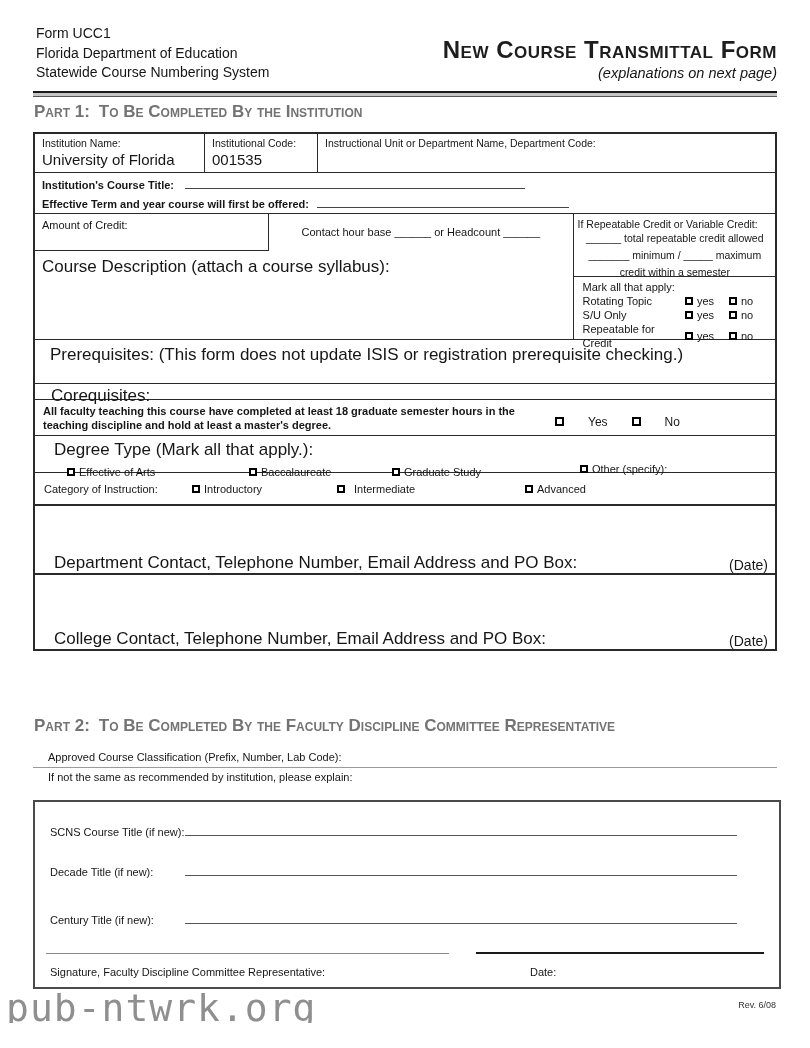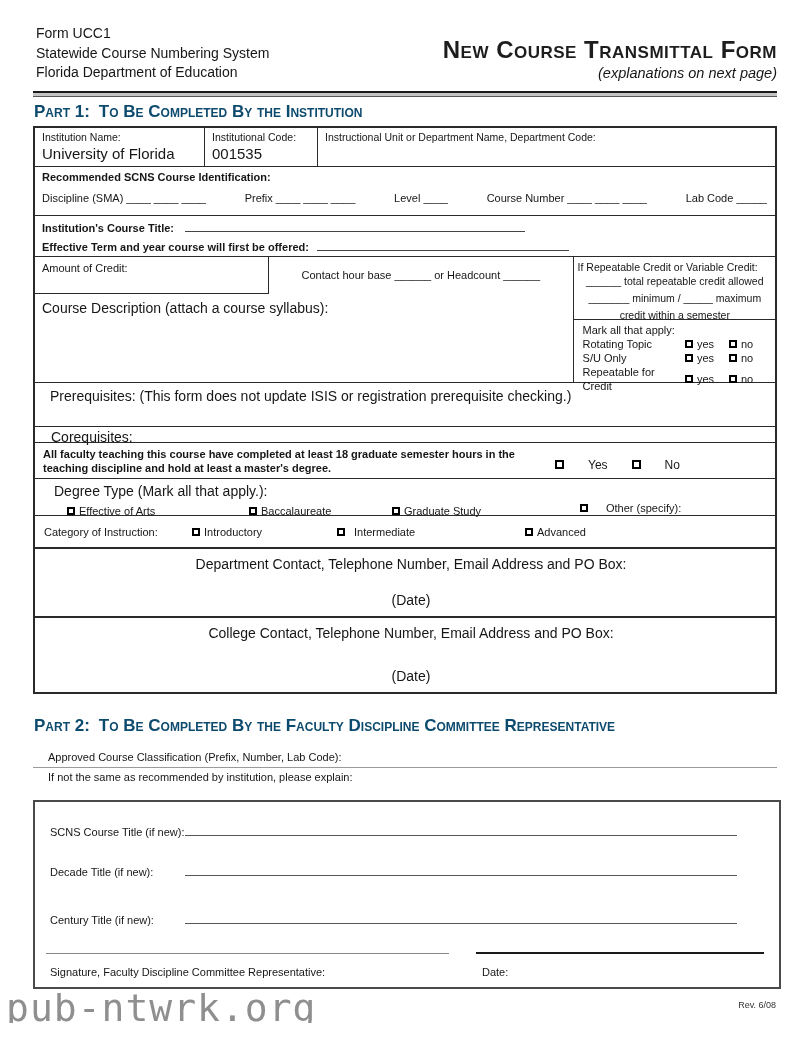--- a/index.html
+++ b/index.html
@@ -4,29 +4,29 @@
 <style>
   html,body{margin:0;padding:0;background:#fff;}
   .page{position:relative;width:810px;height:1023px;background:#fff;overflow:hidden;
         font-family:"Liberation Sans", sans-serif;color:#161616;}
   .hdr-left{position:absolute;left:36px;top:24px;font-size:14px;line-height:19.5px;}
   .hdr-right{position:absolute;right:33px;top:36px;text-align:right;}
   .form-title{font-size:24px;font-weight:bold;font-variant:small-caps;letter-spacing:.5px;color:#1d1d1d;}
   .form-sub{font-size:14.5px;font-style:italic;margin-top:1px;}
   .groove{position:absolute;left:33px;top:91px;width:744px;height:3px;background:#c4c4c4;
           border-top:2px solid #1a1a1a;border-bottom:1px solid #555;}
-  .part-head{position:absolute;left:34px;font-size:17px;font-weight:bold;font-variant:small-caps;color:#0c4a6e;}
+  .part-head{position:absolute;left:34px;font-size:17px;font-weight:bold;font-variant:small-caps;color:#737373;}
   .part-head .ttl{margin-left:9px;}
   .p1{top:102px;} .p2{top:716px;}
-  .tbl{position:absolute;left:33px;top:126px;width:744px;border:2px solid #2a2a2a;box-sizing:border-box;}
+  .tbl{position:absolute;left:33px;top:132px;width:744px;border:2px solid #2a2a2a;box-sizing:border-box;}
   .tbl *, .box2 *{box-sizing:border-box;}
   .row{border-bottom:1px solid #2a2a2a;}
   .lbl{font-size:10.5px;}
   .blbl{font-size:11px;font-weight:bold;}
-  .txt{font-size:14px;}
+  .txt{font-size:17px;}
   .r1{display:flex;height:39px;}
   .r1 .c{padding:3px 0 0 7px;}
   .c1{width:170px;border-right:1px solid #2a2a2a;}
   .c2{width:113px;border-right:1px solid #2a2a2a;}
   .c3{flex:1;}
   .bigval{font-size:15px;margin-top:2px;}
   .r2{height:49px;padding:4px 8px 0 7px;}
   .r2-line{display:flex;justify-content:space-between;margin-top:9px;font-size:11px;}
   .r3{height:41px;padding:4px 0 0 7px;}
   .r3 .fline{display:flex;align-items:baseline;margin-bottom:5px;}
@@ -53,54 +53,54 @@
   .r7{display:flex;height:36px;}
   .r7 .stmt{width:512px;padding:4px 0 0 8px;line-height:14px;}
   .r7 .fyn{display:flex;align-items:center;margin-top:8px;font-size:12px;}
   .r7 .fyn span{margin:0 16px 0 8px;}
   .r8{height:37px;padding:4px 0 0 0;}
   .r8 .dl{padding-left:19px;}
   .opts{display:flex;align-items:center;margin-top:6px;font-size:11px;}
   .opt{display:flex;align-items:center;}
   .opt .cb{margin-right:4px;}
   .o1{margin-left:32px;width:182px;} .o2{width:143px;} .o3{width:188px;}
-  .o4{margin-top:-7px;gap:14px;}
+  .o4{margin-top:-7px;}
   .r9{height:33px;border-bottom:2px solid #2a2a2a;display:flex;align-items:center;padding-left:9px;font-size:11px;}
   .r9 .cat-lbl{width:148px;}
   .c-o1{width:145px;} .c-o2{width:188px;}
   .c-o2 .cb{margin-right:9px;}
-  .contact{display:flex;justify-content:space-between;align-items:center;padding:7px 7px 8px 19px;flex-direction:column;}
+  .contact{display:flex;justify-content:space-between;align-items:flex-end;padding:7px 7px 0 19px;}
   .r10{height:69px;border-bottom:2px solid #2a2a2a;}
   .r11{height:74px;border-bottom:none;}
   .date-p{font-size:14px;}
   .approved{position:absolute;left:33px;top:751px;width:744px;}
   .approved .a1{padding-left:15px;font-size:11px;}
   .aline{border-top:1px solid #9a9a9a;margin-top:4px;}
   .approved .a2{padding-left:15px;font-size:11px;margin-top:3px;}
   .box2{position:absolute;left:33px;top:800px;width:744px;height:185px;border:2px solid #4a4a4a;}
   .b2row{position:absolute;left:15px;right:42px;display:flex;align-items:baseline;font-size:11px;}
   .b2row .b2l{width:135px;flex:none;}
   .b2row .blank2{flex:1;border-bottom:1px solid #555;height:12px;}
   .sigline{position:absolute;left:11px;top:151px;width:403px;border-top:1.5px solid #8a8a8a;}
   .dateline{position:absolute;left:441px;top:150px;width:288px;border-top:2px solid #1a1a1a;}
-  .siglbls{position:absolute;left:15px;top:164px;right:10px;display:flex;font-size:11px;}
+  .siglbls{position:absolute;left:15px;top:164px;right:10px;display:flex;font-size:11px;gap:48px;}
   .siglbls .sl{width:432px;}
   .watermark{position:absolute;left:6px;top:986px;font-family:"DejaVu Sans Mono", monospace;
              font-size:38px;color:#8f8f8f;letter-spacing:1px;}
   .rev{position:absolute;right:34px;top:1000px;font-size:9px;color:#333;}
 </style>
 </head>
 <body>
 
 <div class="page">
 
   <div class="hdr-left">
     <div>Form UCC1</div>
+    <div>Florida Department of Education</div>
     <div>Statewide Course Numbering System</div>
-    <div>Florida Department of Education</div>
   </div>
   <div class="hdr-right">
     <div class="form-title">New Course Transmittal Form</div>
     <div class="form-sub">(explanations on next page)</div>
   </div>
   <div class="groove"></div>
 
   <div class="part-head p1">
     <span>Part 1:</span><span class="ttl">To Be Completed By the Institution</span>
   </div>
@@ -114,30 +114,20 @@
       </div>
       <div class="c c2">
         <div class="lbl">Institutional Code:</div>
         <div class="bigval">001535</div>
       </div>
       <div class="c c3">
         <div class="lbl">Instructional Unit or Department Name, Department Code:</div>
       </div>
     </div>
 
-    <div class="row r2">
-      <div class="blbl">Recommended SCNS Course Identification:</div>
-      <div class="r2-line">
-        <span>Discipline (SMA) ____  ____  ____</span>
-        <span>Prefix  ____  ____  ____</span>
-        <span>Level   ____</span>
-        <span>Course Number ____ ____ ____</span>
-        <span>Lab Code _____</span>
-      </div>
-    </div>
 
     <div class="row r3">
       <div class="fline">
         <span class="blbl">Institution's Course Title:</span>
         <span class="blank" style="width:340px;margin-left:11px;"></span>
       </div>
       <div class="fline">
         <span class="blbl">Effective Term and year course will first be offered:</span>
         <span class="blank" style="width:252px;margin-left:8px;"></span>
       </div>

